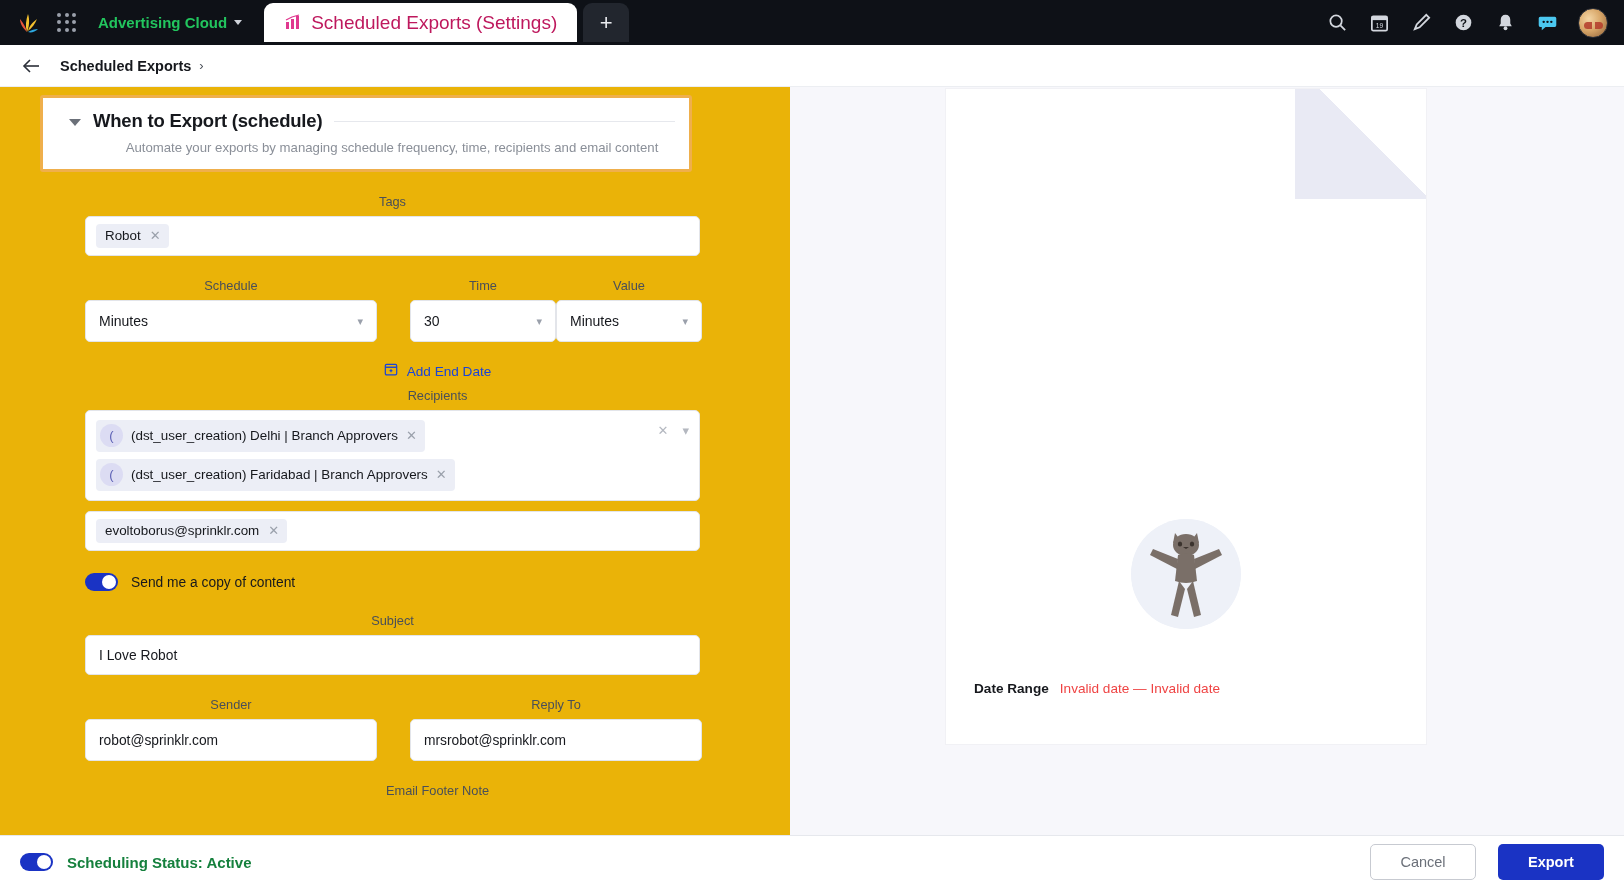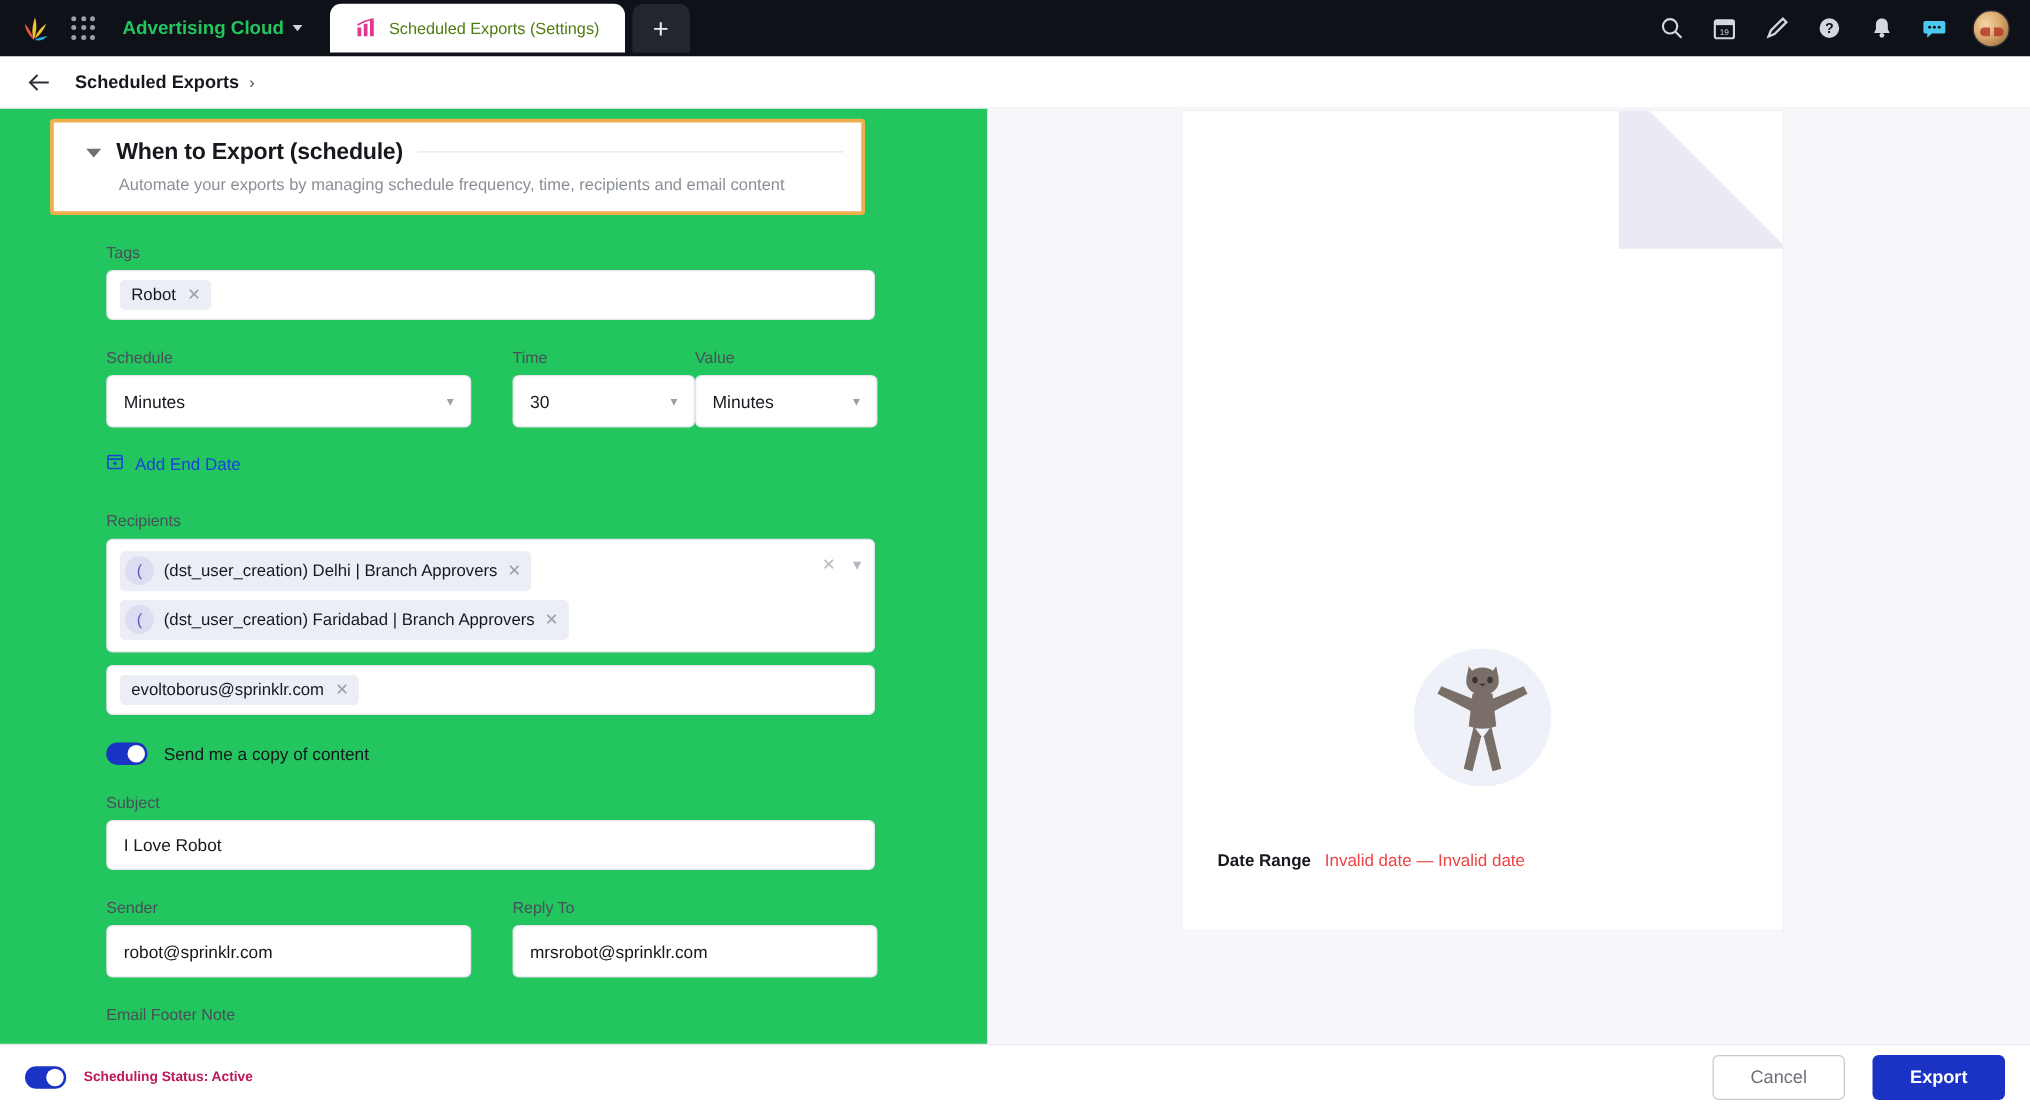--- a/index.html
+++ b/index.html
@@ -23,22 +23,22 @@
   }
   .grid-icon i { background: #9aa0ab; border-radius: 50%; width: 4px; height: 4px; }
   .workspace {
     color: #22c55e; font-size: 15px; font-weight: 700; display: flex; align-items: center;
     gap: 7px; cursor: pointer; padding: 0 6px;
   }
   .chev-d { width: 0; height: 0; border-left: 4.5px solid transparent; border-right: 4.5px solid transparent;
             border-top: 5px solid #cfd3da; }
   .tabs { display: flex; align-items: flex-end; margin-left: 16px; gap: 0; }
   .tab {
-    background: #ffffff; color: #4d7c0f; border-radius: 9px 9px 0 0; height: 39px; align-self: flex-end;
-    display: flex; align-items: center; gap: 10px; padding: 15px 20px; font-size: 13px; cursor: pointer;
+    background: #ffffff; color: #be185d; border-radius: 9px 9px 0 0; height: 39px; align-self: flex-end;
+    display: flex; align-items: center; gap: 10px; padding: 15px 20px; font-size: 19px; cursor: pointer;
     min-width: 200px;
   }
   .tab-icon { width: 17px; height: 17px; display: block; }
   .newtab {
     width: 46px; height: 39px; align-self: flex-end; background: #22262e; color: #e9ebef;
     border-radius: 9px 9px 0 0; display: flex; align-items: center; justify-content: center;
     font-size: 22px; font-weight: 300; margin-left: 6px; cursor: pointer;
   }
   .tb-right { margin-left: auto; display: flex; align-items: center; gap: 20px; padding-right: 16px; }
   .tb-right .ic { width: 22px; height: 22px; display: flex; align-items: center; justify-content: center; cursor: pointer; }
@@ -59,21 +59,21 @@
     padding-left: 20px; background: #fff; border-bottom: 1px solid #eceef2;
   }
   .back-arrow { width: 22px; height: 22px; cursor: pointer; color: #2b2f38; }
   .crumb { font-size: 14.5px; font-weight: 600; color: #16181d; display:flex; align-items:center; gap:8px; cursor:pointer;}
   .crumb .sep { font-size: 13px; color: #4a4f58; font-weight: 400; }
 
   
   .body { flex: 1; display: flex; min-height: 0; position: relative; background: #fff; }
 
   .left {
-    width: 790px; flex: 0 0 790px; position: relative; overflow: hidden; background: #22c55e;
+    width: 790px; flex: 0 0 790px; position: relative; overflow: hidden; background: #eab308; text-align: center;
   }
   .leftscroll { position:absolute; inset:0; padding: 0 0 0 0; }
 
   .sect-hl {
     margin: 0 0 0 40px; width: 652px; border: 3px solid #efaf4c; border-radius: 3px;
     padding: 12px 0 14px 26px; background: #fff;
   }
   .sect-title-row { display: flex; align-items: center; gap: 12px; }
   .caret { width: 0; height: 0; border-left: 6px solid transparent; border-right: 6px solid transparent;
            border-top: 7px solid #6b7079; cursor: pointer; margin-top:2px;}
@@ -149,21 +149,21 @@
   }
   .daterange { position: absolute; left: 28px; top: 592px; font-size: 13.6px; display: flex; gap: 11px; }
   .daterange .k { font-weight: 700; color: #16181d; }
   .daterange .v { color: #ef4444; }
 
   
   .footer {
     height: 53px; flex: 0 0 53px; border-top: 1px solid #e6e8ed; background: #fff;
     display: flex; align-items: center; padding: 0 20px; gap: 14px;
   }
-  .footer .f-label { font-size: 11px; font-weight: 600; color: #be185d; }
+  .footer .f-label { font-size: 15px; font-weight: 600; color: #15803d; }
   .fbtns { margin-left: auto; display: flex; gap: 22px; align-items: center; }
   .btn-cancel {
     width: 106px; height: 36px; border: 1px solid #c7cad1; border-radius: 5px; background: #fff;
     color: #6b7079; font-size: 14.5px; display: flex; align-items: center; justify-content: center; cursor: pointer;
   }
   .btn-export {
     width: 106px; height: 36px; border: none; border-radius: 5px; background: #1a33c4; color: #fff;
     font-size: 14.5px; font-weight: 600; display: flex; align-items: center; justify-content: center; cursor: pointer;
   }
 </style>
@@ -329,21 +329,21 @@
             <svg viewBox="0 0 16 16" width="14" height="14" fill="none" stroke="#1a44d8" stroke-width="1.4">
               <rect x="1.5" y="2.7" width="13" height="12" rx="1.5"></rect>
               <path d="M1.5 6 H14.5" stroke-width="1.6"></path>
               <path d="M8 8.3 V11.8 M6.4 9.9 H9.6"></path>
             </svg>
           </span>
           <span class="ltext">Add End Date</span>
         </div>
 
         
-        <div style="margin-top:28px;">
+        <div style="margin-top:8px;">
           <div class="flabel" style="margin-left:85px;">Recipients</div>
           <div class="rcp-box">
             <span class="chip avatarchip">
               <span class="minia">(</span>
               <span>(dst_user_creation) Delhi | Branch Approvers</span>
               <span class="x">✕</span>
             </span>
             <span class="chip avatarchip">
               <span class="minia">(</span>
               <span>(dst_user_creation) Faridabad | Branch Approvers</span>

